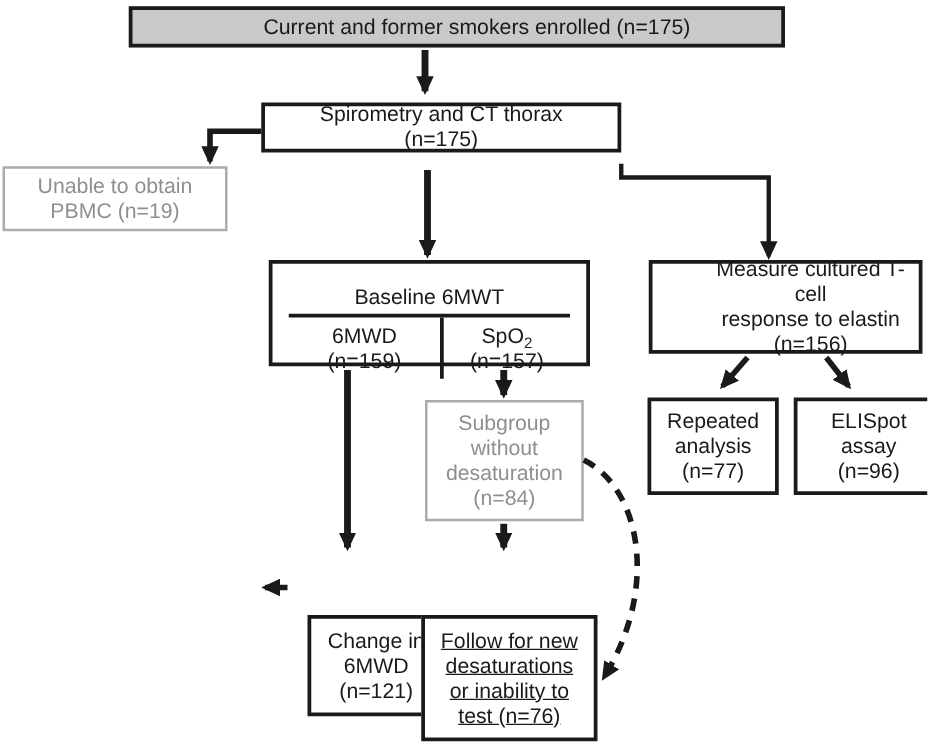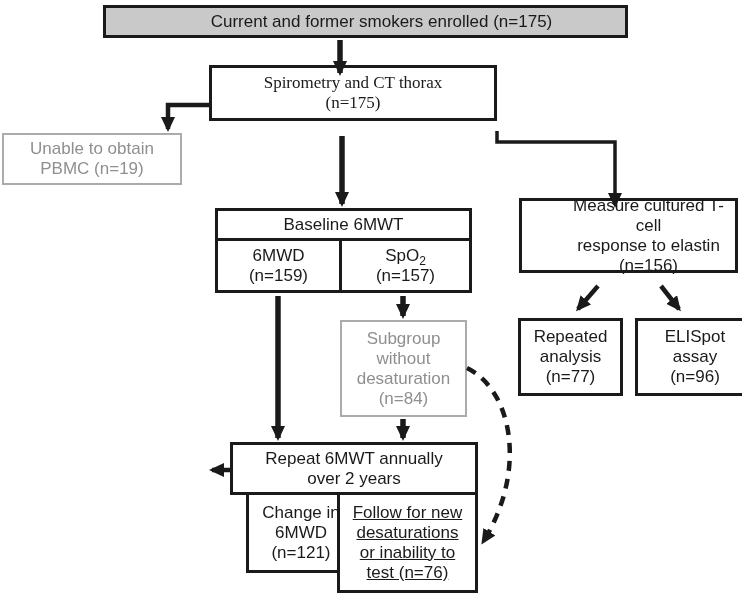--- a/index.html
+++ b/index.html
@@ -24,21 +24,21 @@
     font-size: 17px;
     line-height: 20px;
   }
   .box .txt { white-space: pre-line; }
   .gray-fill { background: var(--gray_fill, #c9c9c9); padding-left: 32px; }
   .muted {
     border: 2px solid var(--muted_border, #ababab);
     color: var(--muted_text, #8f8f8f);
   }
   
-  .compound { padding:0; display:block; }
+  .compound { padding:13px; display:block; }
   .compound .hdr {
     box-sizing: border-box;
     height: 30px;
     border-bottom: 3px solid var(--ink, #1a1a1a);
     display:flex; align-items:center; justify-content:center;
   }
   .compound .row { display:flex; height: 49px; }
   .compound .cell {
     box-sizing: border-box;
     flex: 1;
@@ -56,21 +56,21 @@
 </style>
 </head>
 <body>
 
 <div class="stage">
 
   <div class="box gray-fill" style="left:103px; top:5px; width:525px; height:33px;">
     <div class="txt">Current and former smokers enrolled (n=175)</div>
   </div>
 
-  <div class="box" style="left:209px; top:65px; width:288px; height:56px;font-family:Liberation Serif, serif;">
+  <div class="box" style="left:209px; top:82px; width:288px; height:40px;">
     <div class="txt">Spirometry and CT thorax
 (n=175)</div>
   </div>
 
   <div class="box muted" style="left:2px; top:133px; width:180px; height:52px;">
     <div class="txt">Unable to obtain
 PBMC (n=19)</div>
   </div>
 
   <div class="box compound" style="left:215px; top:208px; width:257px; height:85px;">
@@ -82,21 +82,21 @@
         <div class="txt">6MWD
 (n=159)</div>
       </div>
       <div class="cell">
         <div><span>SpO</span><sub class="sb">2</sub></div>
         <div>(n=157)</div>
       </div>
     </div>
   </div>
 
-  <div class="box" style="left:519px; top:198px; width:219px; height:75px;padding-left:40px;">
+  <div class="box" style="left:519px; top:208px; width:219px; height:75px;padding-left:40px;">
     <div class="txt">Measure cultured T-cell
 response to elastin
 (n=156)</div>
   </div>
 
   <div class="box" style="left:518px; top:318px; width:105px; height:78px;">
     <div class="txt">Repeated
 analysis
 (n=77)</div>
   </div>
@@ -108,24 +108,20 @@
   </div>
 
   <div class="box muted" style="left:340px; top:320px; width:127px; height:97px;">
     <div class="txt">Subgroup
 without
 desaturation
 (n=84)</div>
   </div>
 
 
-  <div class="box" style="left:230px; top:442px; width:248px; height:53px;">
-    <div class="txt">Repeat 6MWT annually
-over 2 years</div>
-  </div>
   <div class="box" style="left:230px; top:492px; width:110px; height:81px;margin-left:16px;">
     <div class="txt">Change in
 6MWD
 (n=121)</div>
   </div>
   <div class="box" style="left:337px; top:492px; width:141px; height:101px;text-decoration:underline;">
     <div class="txt">Follow for new
 desaturations
 or inability to
 test (n=76)</div>

